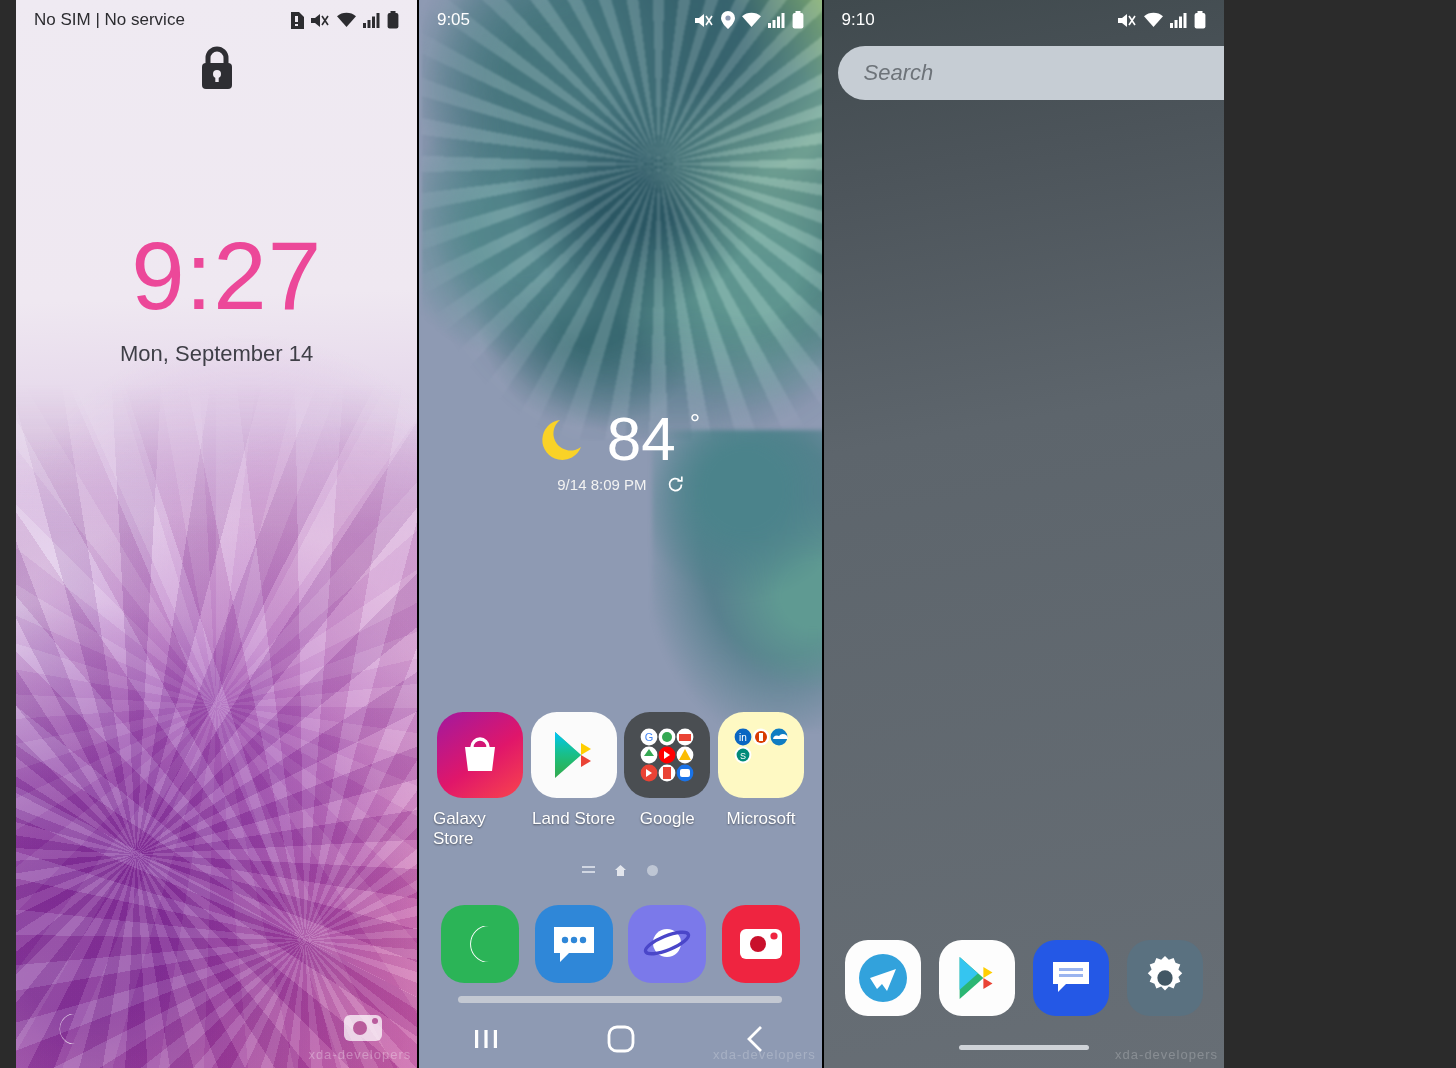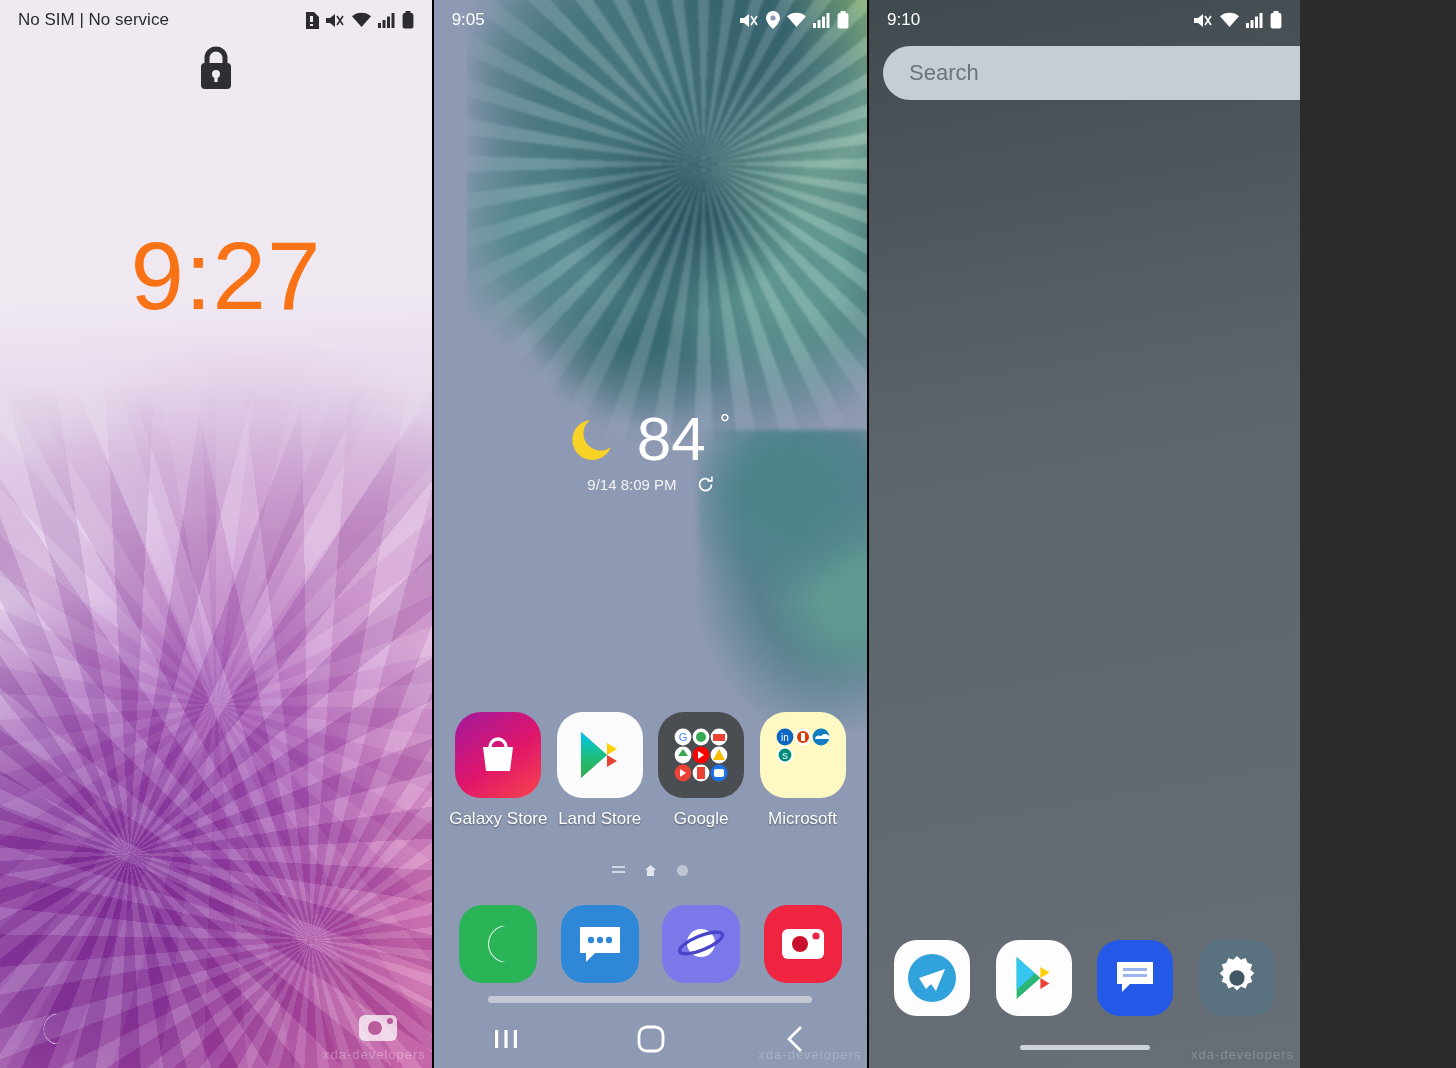--- a/index.html
+++ b/index.html
@@ -1,18 +1,18 @@
 <!DOCTYPE html>
 <html><head>
 <meta charset="utf-8">
 <style>
   * { margin:0; padding:0; box-sizing:border-box; }
   html,body { width:1456px; height:1068px; overflow:hidden;
     font-family:"Liberation Sans", sans-serif; background:#2b2b2b; }
-  .stage { position:relative; width:1300px; height:1068px; display:flex; }
+  .stage { position:relative; width:1208px; height:1068px; display:flex;margin-left:16px; }
 
   
   .panel { position:relative; height:1068px; overflow:hidden; }
   .p1 { width:485px; }
   .p2 { width:487px; }
   .p3 { width:484px; }
   .divider { width:2px; background:#000; height:1068px; }
 
   
   .lock-bg { position:absolute; inset:0;
@@ -40,21 +40,21 @@
     padding:0 18px; font-size:17px; z-index:6; }
   .sb-dark { color:#2c2c30; }
   .sb-light { color:#fff; }
   .sb-icons { display:flex; align-items:center; gap:7px; }
   .sb-icons svg { display:block; }
 
   .lock-icon { position:absolute; top:44px; left:0; right:0;
     display:flex; justify-content:center; z-index:6; }
 
   .clock-wrap { position:absolute; top:228px; left:0; right:0; text-align:center; z-index:6; }
-  .clock-time { font-size:96px; font-weight:300; color:#f97316; letter-spacing:1px;
+  .clock-time { font-size:96px; font-weight:300; color:#ec4899; letter-spacing:1px;
     line-height:1; font-family:"Liberation Sans", sans-serif;padding-left:20px; }
   .clock-date { font-size:22px; color:#3f3f47; margin-top:17px; }
 
   .lock-bottom { position:absolute; bottom:20px; left:0; right:0;
     display:flex; justify-content:space-between; padding:0 34px; z-index:6; }
 
   
   .home-bg { position:absolute; inset:0; background:#8e9ab3; }
   .home-flower { position:absolute; top:-20px; right:-30px; width:430px; height:460px;
     background:
@@ -109,21 +109,21 @@
     width:324px; height:7px; background:#c3c8d2; border-radius:4px; z-index:5; }
 
   .navbar { position:absolute; bottom:0; left:0; right:0; height:58px; display:flex;
     align-items:center; justify-content:space-around; z-index:5; }
 
   
   .rec-bg { position:absolute; inset:0;
     background:linear-gradient(170deg,#404a4e 0%, #4c545a 16%, #5d656c 40%, #676e75 100%); }
   .rec-search { position:absolute; top:46px; left:14px; width:456px; height:54px;
     background:#c6cdd4; border-radius:27px; display:flex; align-items:center;
-    justify-content:space-between; padding:0 20px 0 26px; z-index:5; }
+    justify-content:space-between; padding:0 20px 0 26px; z-index:5;font-style:italic; }
   .rec-search-ph { font-size:22px; color:#6d7379; }
 
   .rec-dock { position:absolute; top:940px; left:0; right:0; display:flex; padding:0 12px; z-index:5; }
   .rec-dock .app-ico { width:76px; height:76px; }
   .rec-homebar { position:absolute; bottom:18px; left:50%; transform:translateX(-50%);
     width:130px; height:5px; background:#cfd3d8; border-radius:3px; z-index:5; }
 
   .wm { position:absolute; bottom:6px; right:6px; font-size:13px; letter-spacing:1px;
     color:rgba(255,255,255,.30); z-index:8; }
   .wm2 { color:rgba(255,255,255,.22); }
@@ -167,20 +167,21 @@
       <svg width="42" height="48" viewBox="0 0 42 48">
         <path d="M12 20v-6a9 9 0 0118 0v6" stroke="#2e2e33" stroke-width="5" fill="none"></path>
         <rect x="6" y="19" width="30" height="26" rx="4" fill="#2e2e33"></rect>
         <circle cx="21" cy="30" r="4" fill="#efeaf2"></circle>
         <rect x="19.3" y="30" width="3.4" height="8" fill="#efeaf2"></rect>
       </svg>
     </div>
 
     <div class="clock-wrap">
       <div class="clock-time">9:27</div>
+      <div class="clock-date">Mon, September 14</div>
     </div>
 
     <div class="lock-bottom">
       <svg width="34" height="38" viewBox="0 0 34 38" style="opacity:.88">
         <path d="M25 4a13 13 0 000 30h-5A16 16 0 0120 4z" fill="#fff" fill-opacity=".85"></path>
       </svg>
       <svg width="40" height="34" viewBox="0 0 40 34" style="opacity:.88">
         <rect x="1" y="5" width="38" height="26" rx="6" fill="#fff" fill-opacity=".82"></rect>
         <circle cx="17" cy="18" r="7" fill="#b85a9a"></circle>
           <circle cx="32" cy="11" r="3" fill="#b85a9a"></circle>

